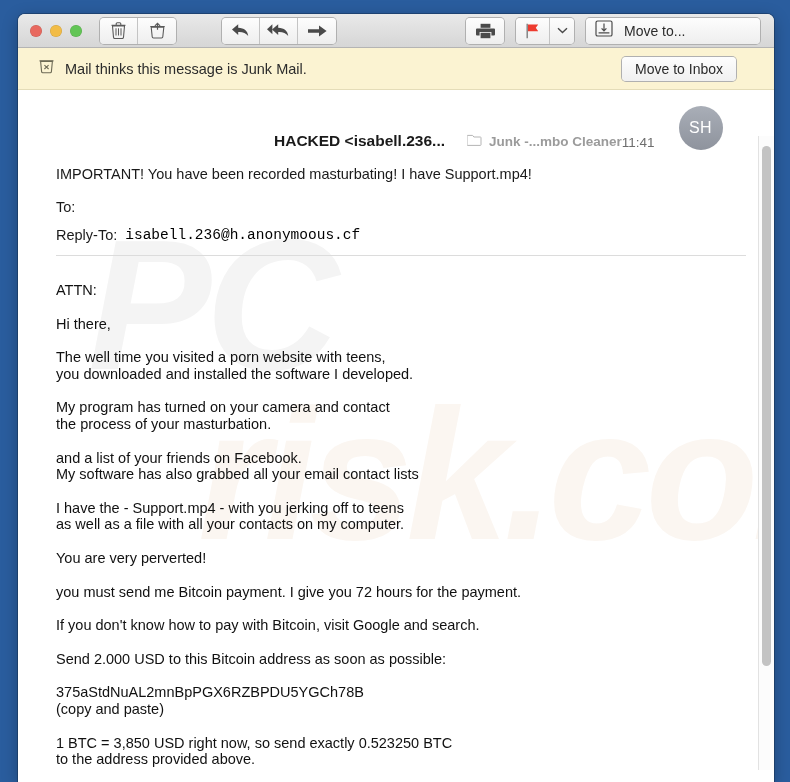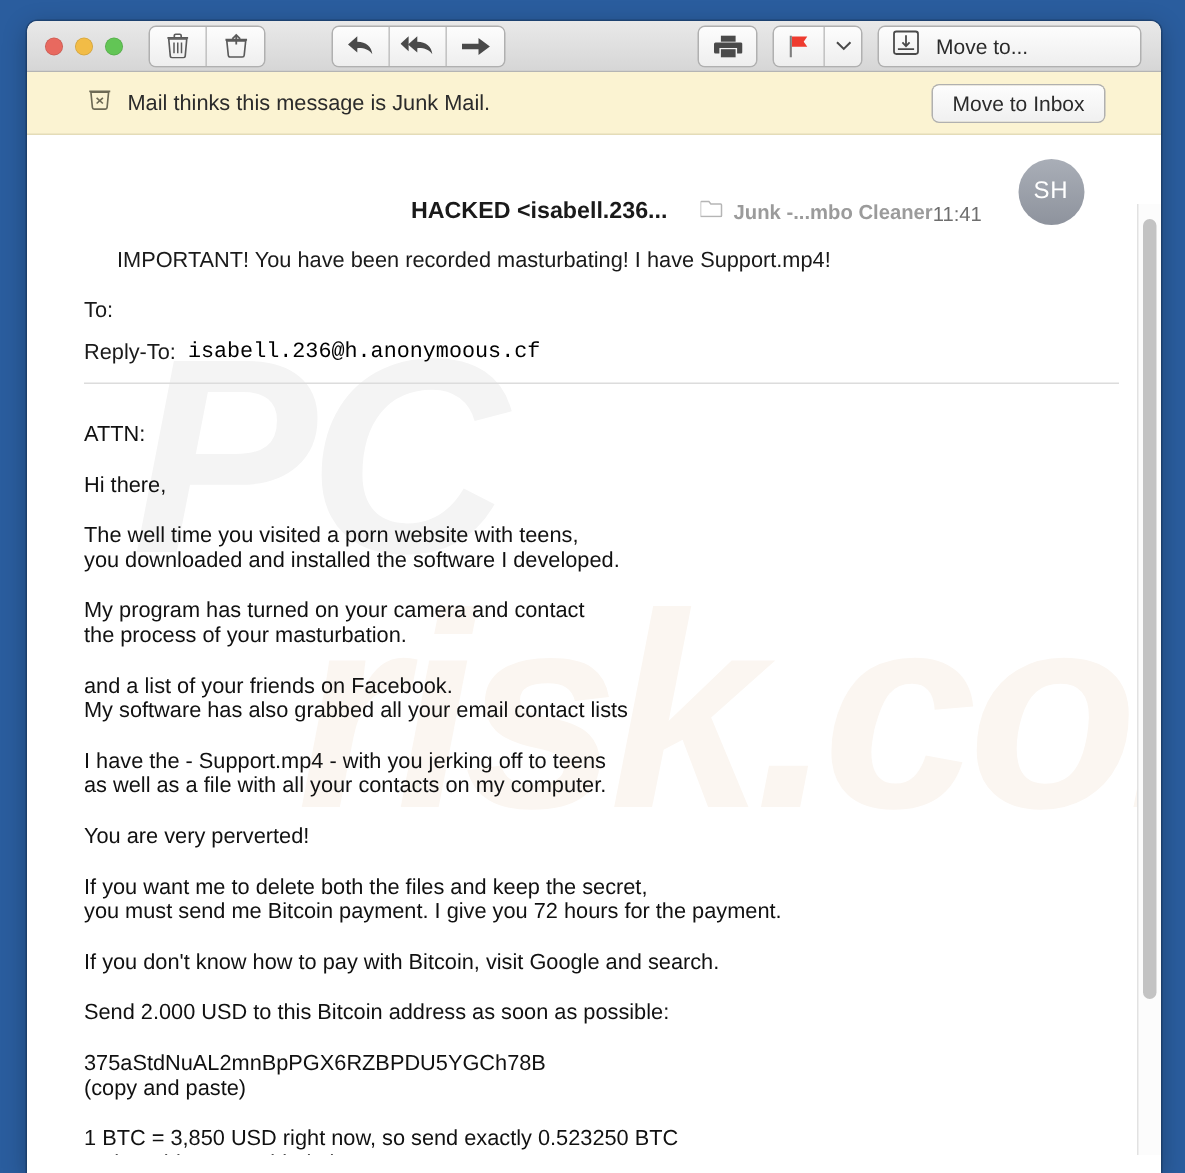--- a/index.html
+++ b/index.html
@@ -100,21 +100,21 @@
   }
 
   
   #junk-banner {
     position: relative;
     height: 42px;
     background: #fbf3d2;
     border-bottom: 1px solid #e4dcb8;
     display: flex;
     align-items: center;
-    padding-left: 40px;
+    padding-left: 20px;
     padding-right: 18px;
   }
   #junk-banner .junk-text {
     font-size: 14.5px;
     color: #2b2b2b;
     margin-left: 10px;
   }
   #move-inbox-btn {
     margin-left: auto;
     height: 24px;
@@ -204,21 +204,21 @@
   
   #fields { padding: 16px 20px 0 38px; }
   .field-row {
     font-size: 14.5px;
     color: #1a1a1a;
     margin-bottom: 12px;
     display: flex;
   }
   .field-row .f-label { white-space: nowrap; }
   .field-row .f-value { color: #000000; margin-left: 8px; font-family: Liberation Mono, monospace; }
-  #subject-text { margin-bottom: 17px; margin-left: 22px; }
+  #subject-text { margin-bottom: 17px; }
 
   #hr-sep {
     height: 1px;
     background: #dcdcdc;
     margin: 4px 28px 0 38px;
   }
 
   
   #msg-body {
     padding: 26px 20px 0 38px;
@@ -423,21 +423,20 @@
             <div>My software has also grabbed all your email contact lists</div>
           </div>
           <div class="para">
             <div>I have the - Support.mp4 - with you jerking off to teens</div>
             <div>as well as a file with all your contacts on my computer.</div>
           </div>
           <div class="para">
             <div>You are very perverted!</div>
           </div>
           <div class="para">
-            <div>If you want me to delete both the files and keep the secret,</div>
             <div>you must send me Bitcoin payment. I give you 72 hours for the payment.</div>
           </div>
           <div class="para">
             <div>If you don't know how to pay with Bitcoin, visit Google and search.</div>
           </div>
           <div class="para">
             <div>Send 2.000 USD to this Bitcoin address as soon as possible:</div>
           </div>
           <div class="para">
             <div>375aStdNuAL2mnBpPGX6RZBPDU5YGCh78B</div>

